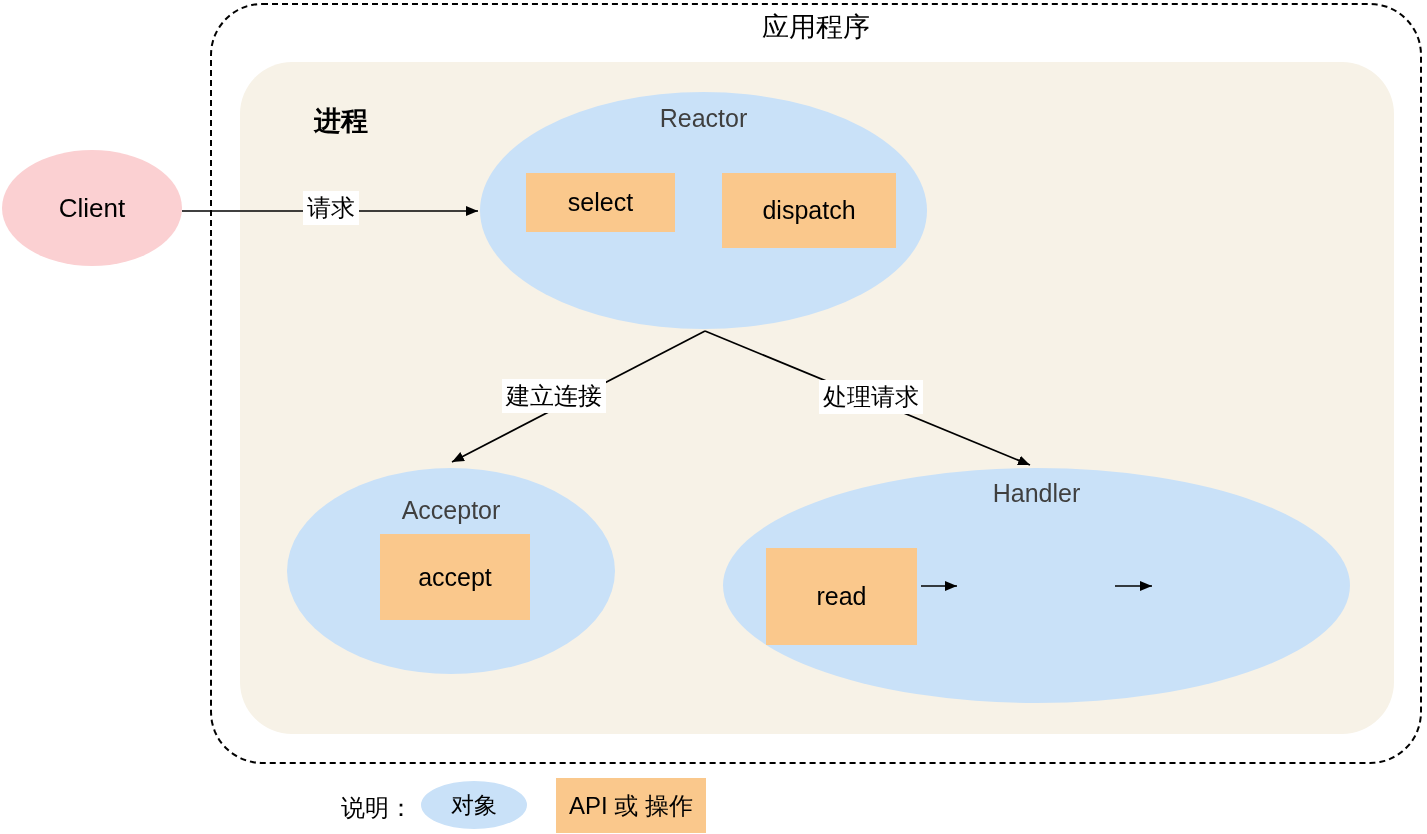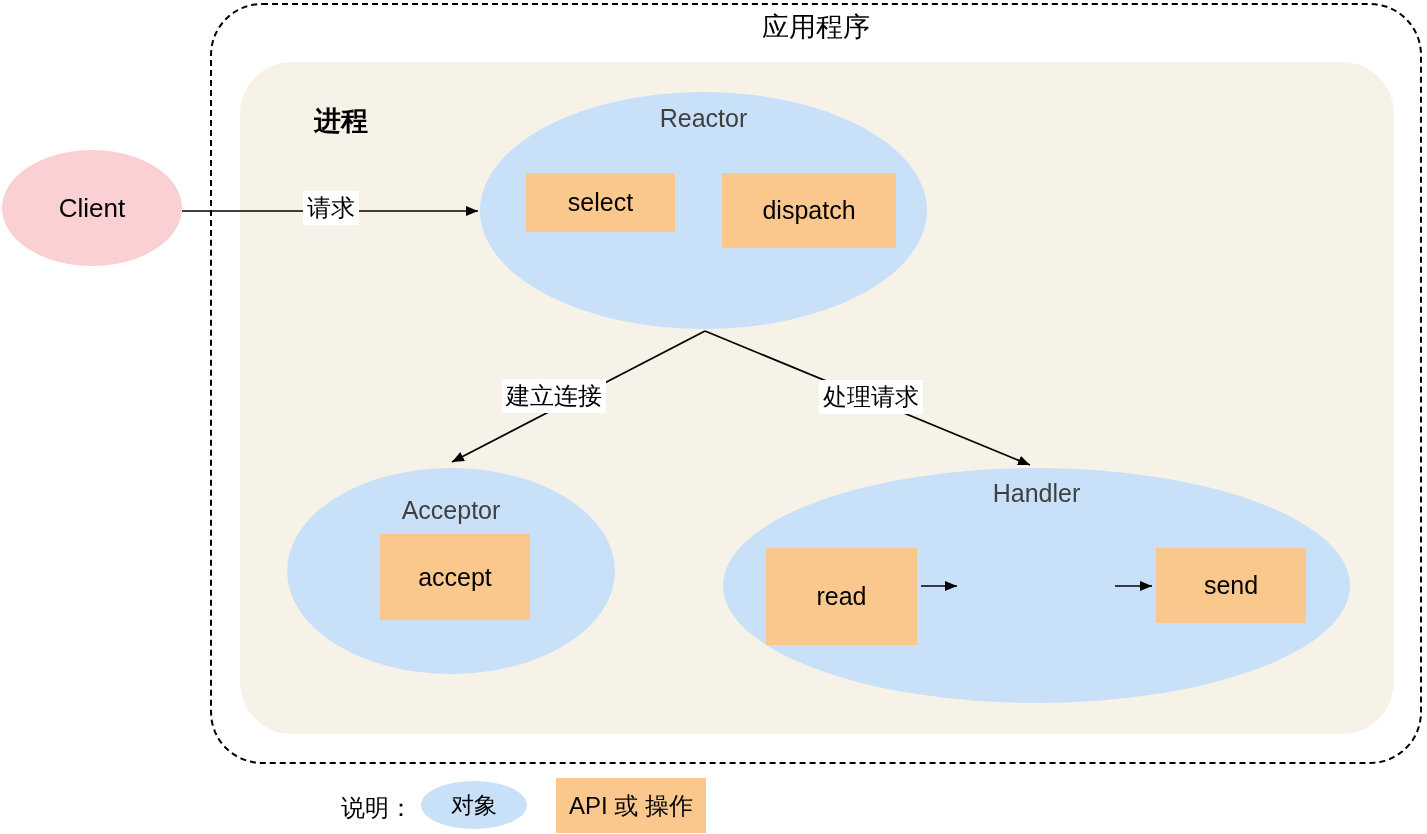--- a/index.html
+++ b/index.html
@@ -78,21 +78,20 @@
 
   <div class="abs ellipse" style="left:287px;top:468px;width:328px;height:206px;">
     <div class="ellipse-title" style="top:28px;">Acceptor</div>
   </div>
   <div class="abs api-box" style="left:368px;top:534px;width:150px;height:86px;margin-left:12px;">accept</div>
 
   <div class="abs ellipse" style="left:723px;top:468px;width:627px;height:235px;">
     <div class="ellipse-title" style="top:11px;">Handler</div>
   </div>
   <div class="abs api-box" style="left:766px;top:548px;width:151px;height:97px;">read</div>
-  <div class="abs api-box" style="left:1156px;top:548px;width:150px;height:75px;">send</div>
 
   <svg class="abs arrows" viewBox="0 0 1427 834">
     <defs>
       <marker id="ah" markerWidth="13" markerHeight="11" refX="12" refY="5" orient="auto" markerUnits="userSpaceOnUse">
         <path d="M0,0 L12,5 L0,10 z" fill="#000"></path>
       </marker>
     </defs>
     <line x1="182" y1="211" x2="478" y2="211" stroke="#000" stroke-width="1.7" marker-end="url(#ah)"></line>
     <line x1="705" y1="331" x2="452" y2="462" stroke="#000" stroke-width="1.7" marker-end="url(#ah)"></line>
     <line x1="705" y1="331" x2="1030" y2="465" stroke="#000" stroke-width="1.7" marker-end="url(#ah)"></line>

